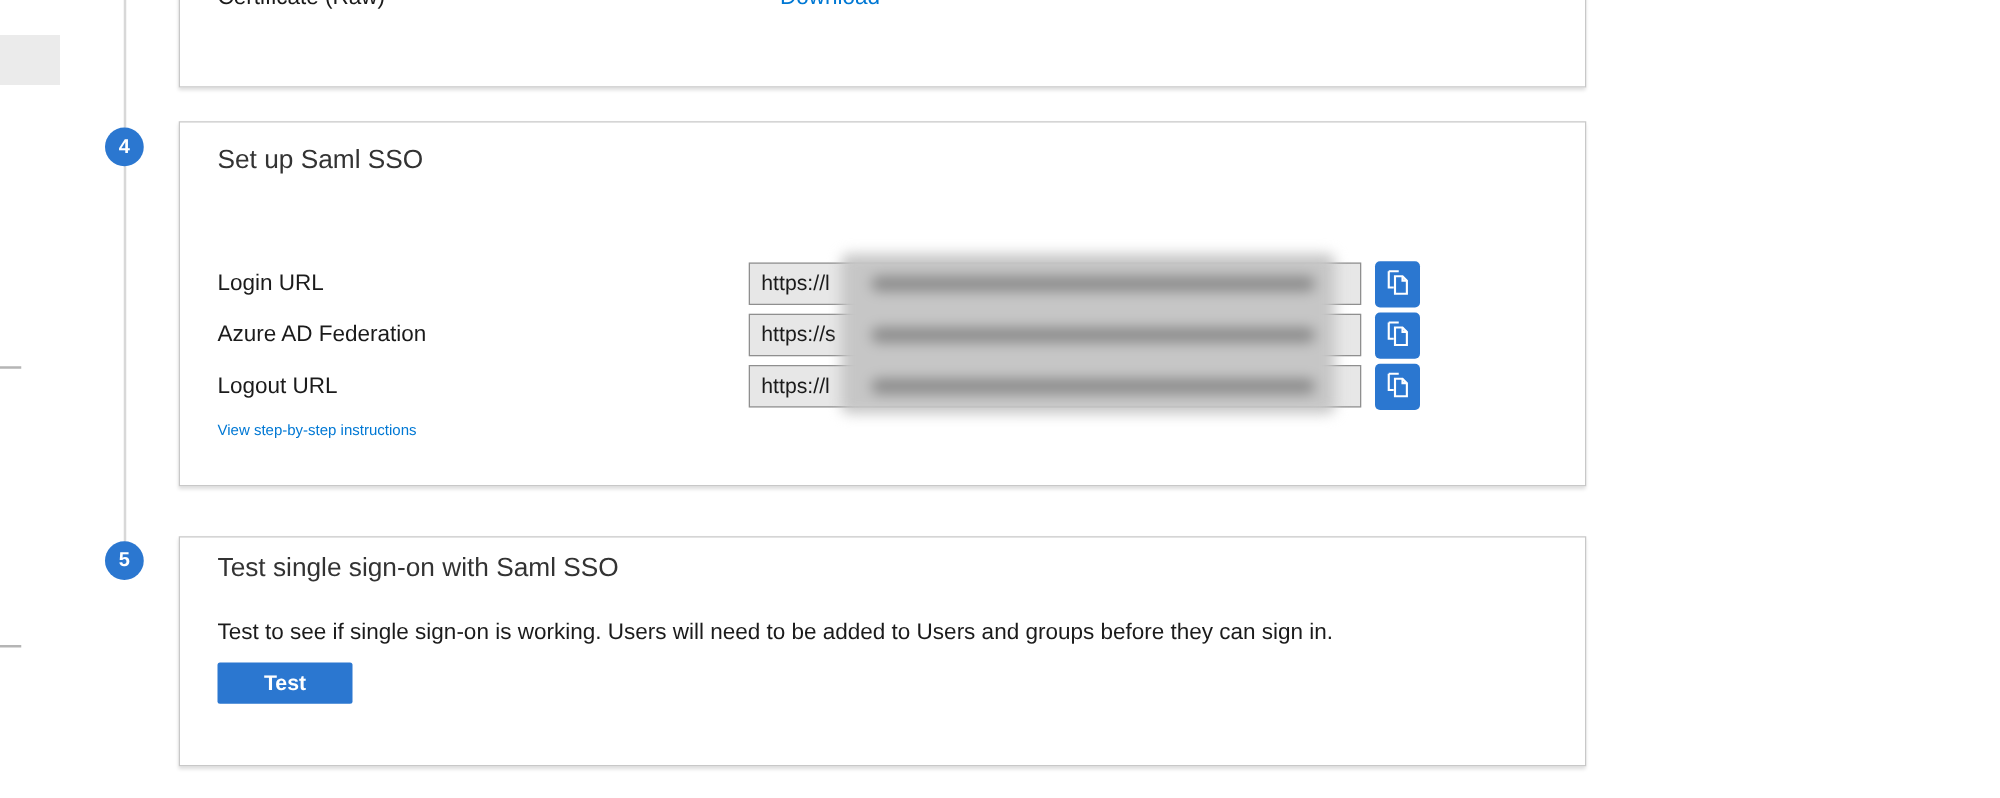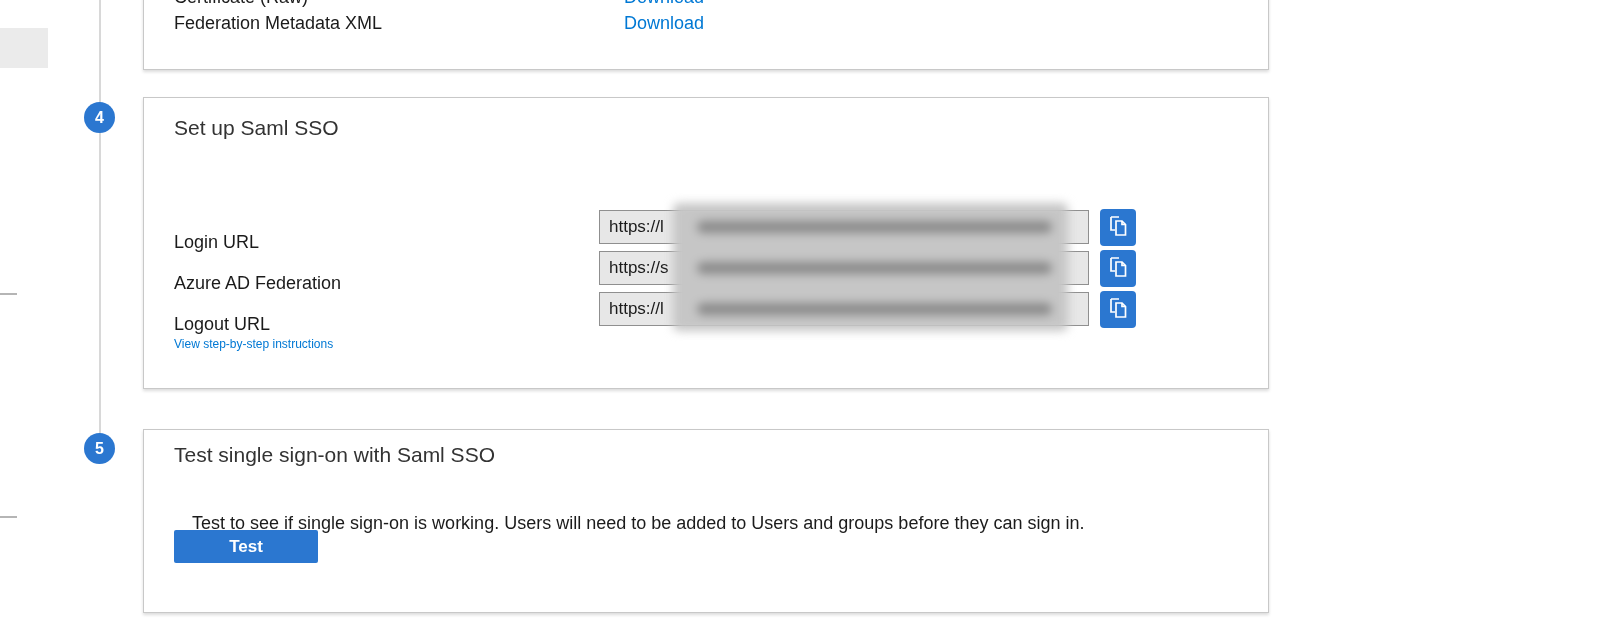--- a/index.html
+++ b/index.html
@@ -39,64 +39,60 @@
   .card-title{
     position:absolute;left:30px;top:18px;margin:0;font-size:21px;font-weight:normal;
     color:#333333;
   }
   .card-test .card-title{top:13px;}
   .subtitle{position:absolute;left:30px;top:70px;margin:0;font-size:18px;color:#1b1b1b;}
   .field-row{position:absolute;left:0;width:100%;height:34px;}
   .field-row.f0{top:112px;}
   .field-row.f1{top:153px;}
   .field-row.f2{top:194px;}
-  .field-label{position:absolute;left:30px;top:22px;font-size:18px;color:#1b1b1b;text-align:right;}
+  .field-label{position:absolute;left:30px;top:6px;font-size:18px;color:#1b1b1b;text-align:right;}
   .url-field{
     position:absolute;left:455px;top:0;width:490px;height:34px;box-sizing:border-box;
     background:#e7e7e7;border:1px solid #8f8f8f;font-size:17px;color:#1b1b1b;
     line-height:32px;padding-left:9px;overflow:hidden;white-space:nowrap;
   }
   .copy-btn{
     position:absolute;left:956px;top:-1px;width:36px;height:37px;border:none;
     background:#2b77d0;border-radius:4px;cursor:pointer;padding:0;
     display:flex;align-items:center;justify-content:center;
   }
   .blur-blob{
     position:absolute;left:529px;top:105px;width:395px;height:128px;
     background:#c6c6c6;filter:blur(5px);z-index:3;border-radius:6px;
   }
   .blur-blob i{position:absolute;left:6%;width:90%;height:12px;background:#8a8a8a;border-radius:6px;}
   .blur-blob i.s0{top:18px;}
   .blur-blob i.s1{top:59px;}
   .blur-blob i.s2{top:100px;}
   .instructions{position:absolute;left:30px;top:239px;font-size:12px;}
-  .desc{position:absolute;left:30px;top:65px;margin:18px;font-size:18px;color:#1b1b1b;}
+  .desc{position:absolute;left:30px;top:65px;margin:0;font-size:18px;color:#1b1b1b;}
   .test-btn{
-    position:absolute;left:30px;top:100px;width:144px;height:33px;border:none;
+    position:absolute;left:30px;top:100px;width:108px;height:33px;border:none;
     background:#2b77d0;color:#ffffff;font-size:17px;font-weight:bold;
     border-radius:2px;cursor:pointer;font-family:inherit;
   }
 </style>
 </head>
 <body>
 
 <div class="stage">
 
   <div class="left-rect"></div>
   <div class="left-line l1"></div>
   <div class="left-line l2"></div>
   <div class="connector"></div>
 
   <section class="card card-cert">
     <div class="cert-row r0">
       <span>Certificate (Raw)</span>
-      <a class="lnk link">Download</a>
-    </div>
-    <div class="cert-row r1">
-      <span>Federation Metadata XML</span>
       <a class="lnk link">Download</a>
     </div>
   </section>
 
   <div class="badge b4">4</div>
 
   <section class="card card-setup">
     <h2 class="card-title">Set up Saml SSO</h2>
 
     <div class="field-row f0">

